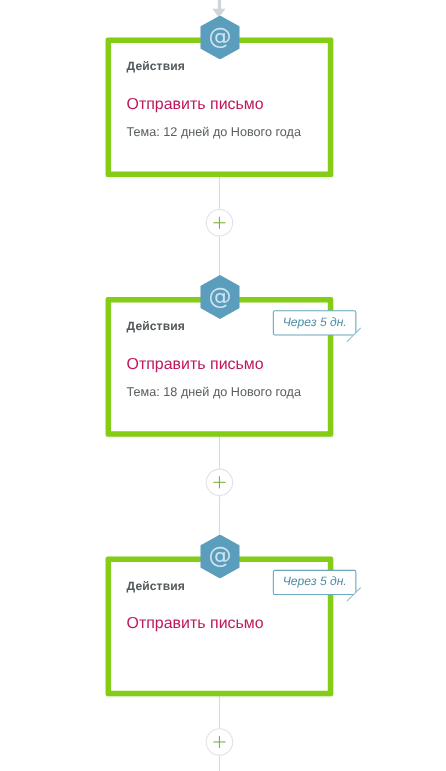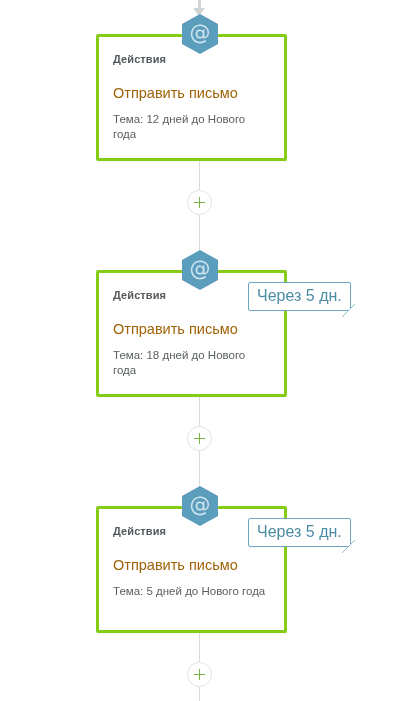--- a/index.html
+++ b/index.html
@@ -58,41 +58,41 @@
   
   .node {
     position: absolute;
     left: 96px;
     width: 207px;
   }
   .card {
     position: absolute;
     left: 0;
     top: 0;
-    width: 191px;
-    background: #ffffff;
-    border: 3px solid #84cc16;
+    width: 207px;
+    background: #ffffff;
+    border: 5px solid #84cc16;
     border-radius: 2px;
     box-shadow: 0 1px 2px rgba(0,0,0,0.045);
     box-sizing: border-box;
   }
   .card-body {
     padding: 16px 14px 14px 14px;
   }
   .card-kicker {
     font-size: 11px;
     font-weight: bold;
     color: #53595c;
     letter-spacing: 0.1px;
     margin: 0 0 20px 0;
     line-height: 1.1;
   }
   .card-title {
     font-size: 14.5px;
-    color: #a16207;
+    color: #be185d;
     margin: 0 0 10px 0;
     line-height: 1.2;
     font-weight: normal;
   }
   .card-sub {
     font-size: 11.5px;
     color: #5a6063;
     margin: 0;
     line-height: 1.3;
   }
@@ -134,24 +134,25 @@
   }
 
   
   .delay {
     position: absolute;
     z-index: 5;
     background: #ffffff;
     border: 1px solid #6ba8bf;
     border-radius: 2px;
     padding: 4px 8px 5px 8px;
-    font-size: 16px;
+    font-size: 11px;
     color: #4d8ca5;
     line-height: 1.1;
     white-space: nowrap;
+    font-style: italic;
   }
   .delay .tail {
     position: absolute;
     right: -10px;
     bottom: -11px;
     width: 18px;
     height: 18px;
     overflow: hidden;
   }
   .delay .tail svg { display: block; }
@@ -248,21 +249,20 @@
   <div class="plus" style="top:426px;">
     <div class="bar-h"></div>
     <div class="bar-v"></div>
   </div>
 
   <div class="node" style="top:506px;">
     <div class="card" style="height:127px;">
       <div class="card-body">
         <p class="card-kicker">Действия</p>
         <p class="card-title">Отправить письмо</p>
-        <p class="card-sub">Тема: 5 дней до Нового года</p>
       </div>
     </div>
     <div class="hex">
       <div class="hex-shape"></div>
       <div class="hex-glyph">@</div>
     </div>
     <div class="delay" style="left:152px;top:12px;">
       <span>Через 5 дн.</span>
       <span class="tail">
         <svg width="18" height="18" viewBox="0 0 18 18">

